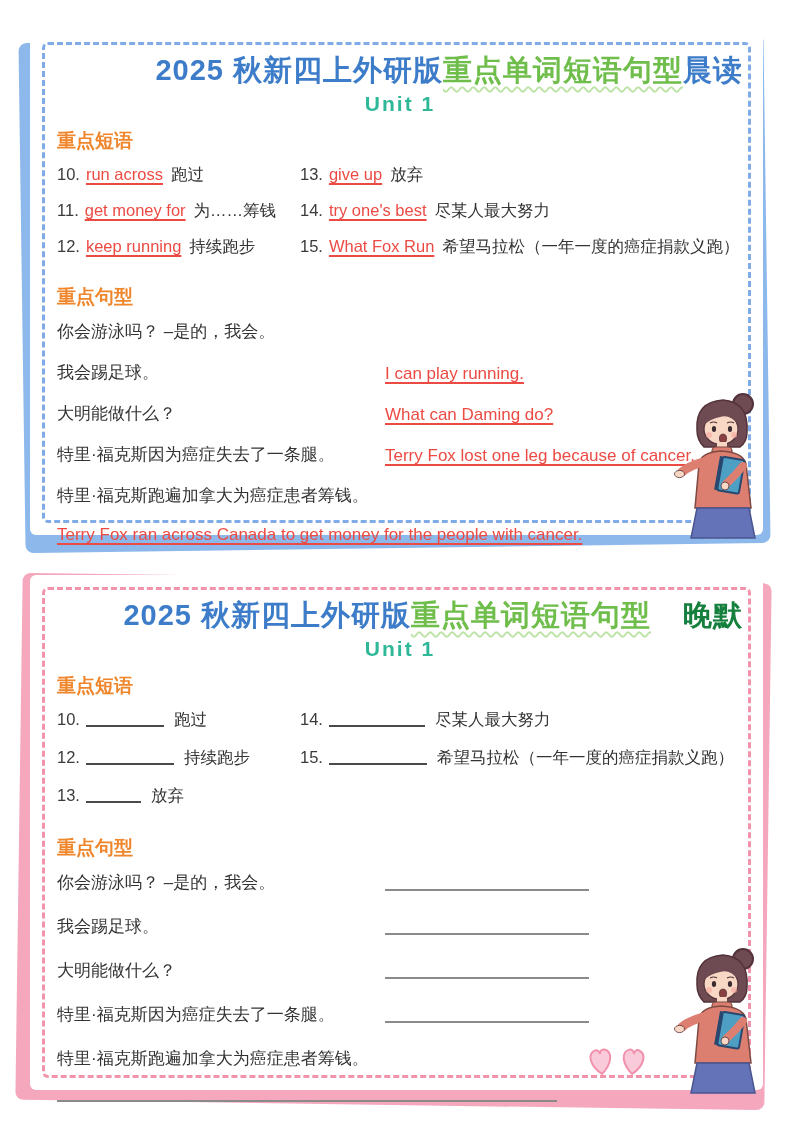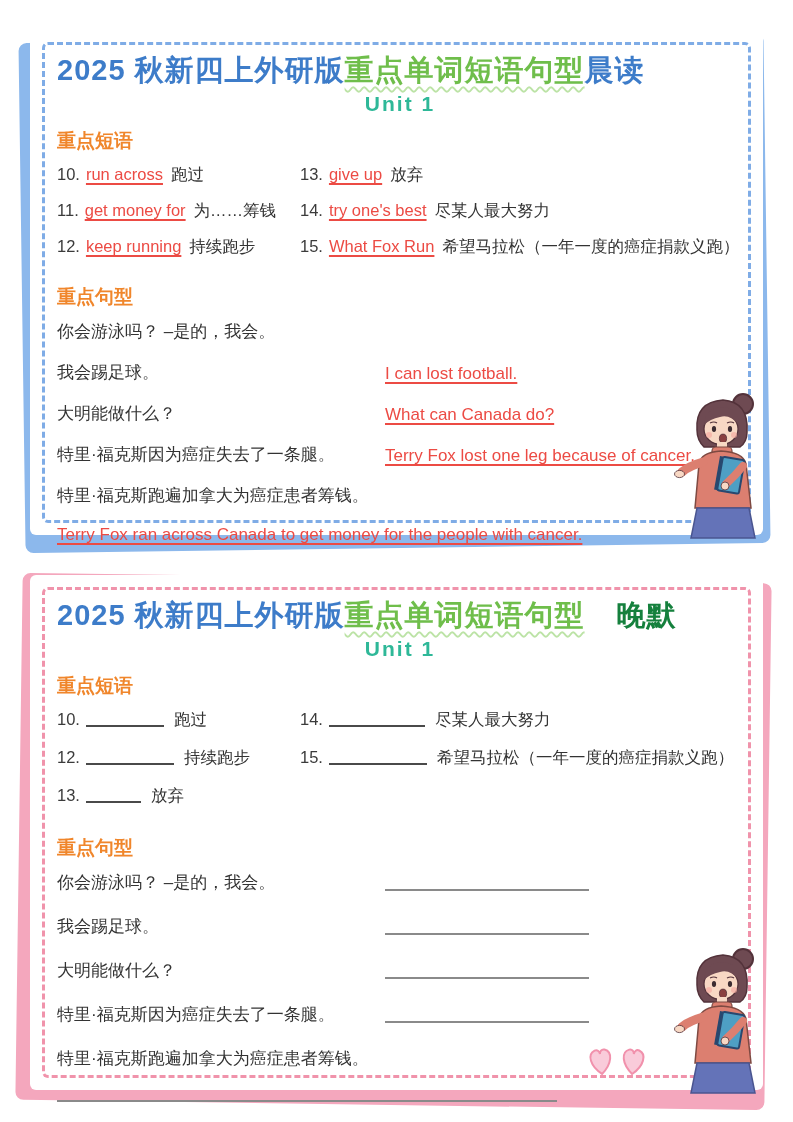--- a/index.html
+++ b/index.html
@@ -17,21 +17,21 @@
     background:#f4a7bd; transform:rotate(0.8deg); }
 
   .panel-card { position:relative; width:100%; height:100%;
     background:#ffffff; border-radius:6px; }
   .dash-border { position:absolute; inset:12px; border-radius:6px; pointer-events:none; }
   .panel-blue .dash-border { border:3px dashed #7face6; }
   .panel-pink .dash-border { border:3px dashed #f093ab; }
 
   .content { position:relative; height:100%; padding:22px 20px 0 27px; }
 
-  .title { text-align:left; font-size:29px; font-weight:700;
+  .title { text-align:right; font-size:29px; font-weight:700;
     letter-spacing:1px; line-height:1.25; white-space:nowrap; }
   .t-blue  { color:#3d7cc9; }
   .t-green { color:#6fbe4b; text-decoration:underline wavy 2px #bce3a6;
              text-underline-offset:6px; }
   .t-red   { color:#15803d;margin-left:32px; }
   .unit { text-align:center; font-size:21px; font-weight:700; color:#2eb898;
     margin-top:4px; letter-spacing:2px; }
   .sec { font-size:19px; font-weight:700; color:#f0862b; margin:12px 0 10px; }
 
   .p-grid { display:grid; grid-template-columns:243px 1fr;
@@ -79,25 +79,25 @@
         <div class="p-row"><span class="num">14.</span><span class="en">try one's best</span><span class="zh">尽某人最大努力</span></div>
         <div class="p-row"><span class="num">15.</span><span class="en">What Fox Run</span><span class="zh">希望马拉松（一年一度的癌症捐款义跑）</span></div>
       </div>
 
       <div class="sec">重点句型</div>
       <div class="s-row">
           <span class="s-zh">你会游泳吗？ –是的，我会。</span>
         </div>
       <div class="s-row">
           <span class="s-zh">我会踢足球。</span>
-          <span class="en">I can lost football.</span>
+          <span class="en">I can play running.</span>
         </div>
       <div class="s-row">
           <span class="s-zh">大明能做什么？</span>
-          <span class="en">What can Canada do?</span>
+          <span class="en">What can Daming do?</span>
         </div>
       <div class="s-row">
           <span class="s-zh">特里·福克斯因为癌症失去了一条腿。</span>
           <span class="en">Terry Fox lost one leg because of cancer.</span>
         </div>
       <div class="s-row">
           <span class="s-zh">特里·福克斯跑遍加拿大为癌症患者筹钱。</span>
         </div>
       <div class="s-long en">Terry Fox ran across Canada to get money for the people with cancer.</div>
     </div>

